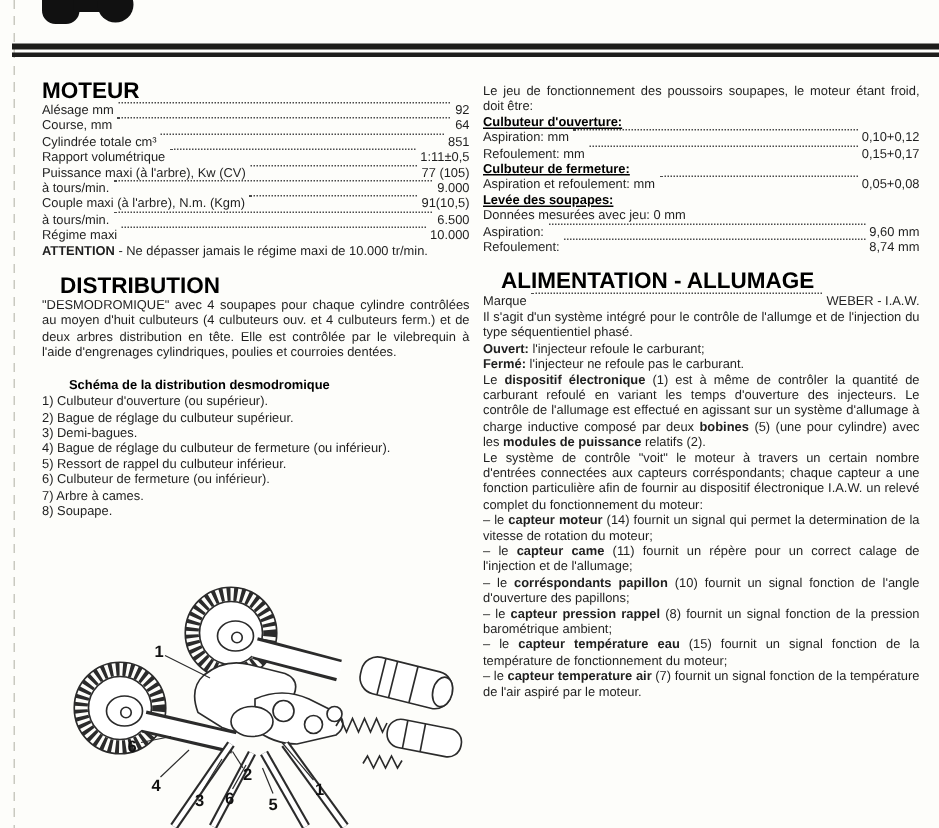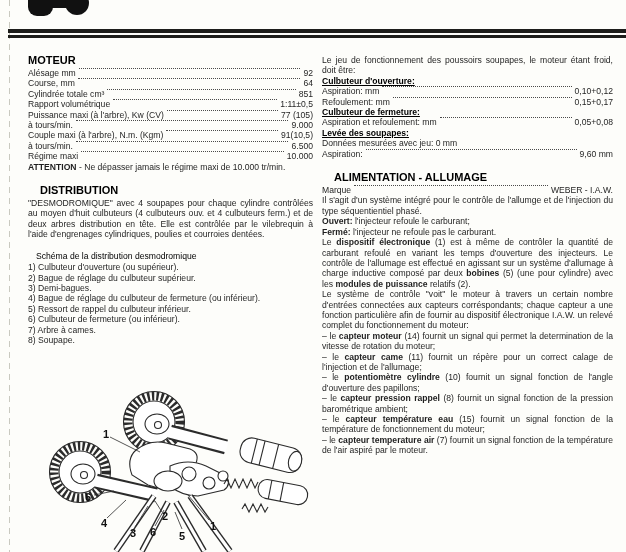--- a/index.html
+++ b/index.html
@@ -11,23 +11,23 @@
   }
   .edge-line{position:absolute;left:9px;top:0;bottom:0;width:1px;
     background:repeating-linear-gradient(to bottom,#c9c9c0 0 6px,transparent 6px 11px);}
   .logo{position:absolute;left:28px;top:0;}
   .rule{position:absolute;left:8px;right:0;top:29px;}
   .rule .r1{height:4px;background:#1d1d1b;margin-bottom:2px;}
   .rule .r2{height:3px;background:#1d1d1b;}
   .col{position:absolute;top:55px;}
   .col.left{left:28px;width:285px;}
   .col.right{left:322px;width:291px;}
-  .sec-h{font-size:11px;line-height:11px;font-weight:bold;color:#000;margin:0 0 2px;}
+  .sec-h{font-size:15px;line-height:11px;font-weight:bold;color:#000;margin:0 0 2px;}
   .sec-h.mt{margin-top:13px;margin-left:12px;}
-  .sub-h{font-weight:normal;color:#000;margin:11px 8px 1px;}
+  .sub-h{font-weight:bold;color:#000;margin:11px 18px 1px;}
   .row{display:flex;align-items:flex-start;}
   .row .lbl{white-space:nowrap;}
   .row .dots{flex:1;border-bottom:1.4px dotted #4a4a4a;margin:0 3px 2px;}
   .row .val{white-space:nowrap;}
   p{margin:0;text-align:justify;}
   .blk-h{font-weight:bold;color:#000;text-decoration:underline;}
   .figure{position:absolute;left:18px;top:388px;}
   svg text.callout{font-family:"Liberation Sans",sans-serif;font-weight:bold;font-size:11px;fill:#111;}
 </style>
 </head>
@@ -134,34 +134,39 @@
       <span class="dots"></span>
       <span class="val">0,05+0,08</span>
     </div>
     <div class="blk-h">Levée des soupapes:</div>
     <p><span>Données mesurées avec jeu: 0 mm</span></p>
     <div class="row">
       <span class="lbl">Aspiration:</span>
       <span class="dots"></span>
       <span class="val">9,60 mm</span>
     </div>
+    <div class="row">
+      <span class="lbl">Refoulement:</span>
+      <span class="dots"></span>
+      <span class="val">8,74 mm</span>
+    </div>
     <div class="sec-h mt">ALIMENTATION - ALLUMAGE</div>
     <div class="row">
       <span class="lbl">Marque</span>
       <span class="dots"></span>
       <span class="val">WEBER - I.A.W.</span>
     </div>
     <p><span>Il s'agit d'un système intégré pour le contrôle de l'allumge et de l'injection du type séquentientiel phasé.</span></p>
     <p><strong>Ouvert:</strong><span> l'injecteur refoule le carburant;</span></p>
     <p><strong>Fermé:</strong><span> l'injecteur ne refoule pas le carburant.</span></p>
     <p><span>Le </span><strong>dispositif électronique</strong><span> (1) est à même de contrôler la quantité de carburant refoulé en variant les temps d'ouverture des injecteurs. Le contrôle de l'allumage est effectué en agissant sur un système d'allumage à charge inductive composé par deux </span><strong>bobines</strong><span> (5) (une pour cylindre) avec les </span><strong>modules de puissance</strong><span> relatifs (2).</span></p>
     <p><span>Le système de contrôle "voit" le moteur à travers un certain nombre d'entrées connectées aux capteurs corréspondants; chaque capteur a une fonction particulière afin de fournir au dispositif électronique I.A.W. un relevé complet du fonctionnement du moteur:</span></p>
     <p><span>– le </span><strong>capteur moteur</strong><span> (14) fournit un signal qui permet la determination de la vitesse de rotation du moteur;</span></p>
     <p><span>– le </span><strong>capteur came</strong><span> (11) fournit un répère pour un correct calage de l'injection et de l'allumage;</span></p>
-    <p><span>– le </span><strong>potentiomètre cylindre</strong><span> (10) fournit un signal fonction de l'angle d'ouverture des papillons;</span></p>
+    <p><span>– le </span><strong>corréspondants papillon</strong><span> (10) fournit un signal fonction de l'angle d'ouverture des papillons;</span></p>
     <p><span>– le </span><strong>capteur pression rappel</strong><span> (8) fournit un signal fonction de la pression barométrique ambient;</span></p>
     <p><span>– le </span><strong>capteur température eau</strong><span> (15) fournit un signal fonction de la température de fonctionnement du moteur;</span></p>
     <p><span>– le </span><strong>capteur temperature air</strong><span> (7) fournit un signal fonction de la température de l'air aspiré par le moteur.</span></p>
   </div>
 
 <div class="figure">
   <svg width="302" height="164" viewBox="0 0 302 164">
     <g fill="none" stroke="#2b2b2b" stroke-width="1.1">
 
       <g>

